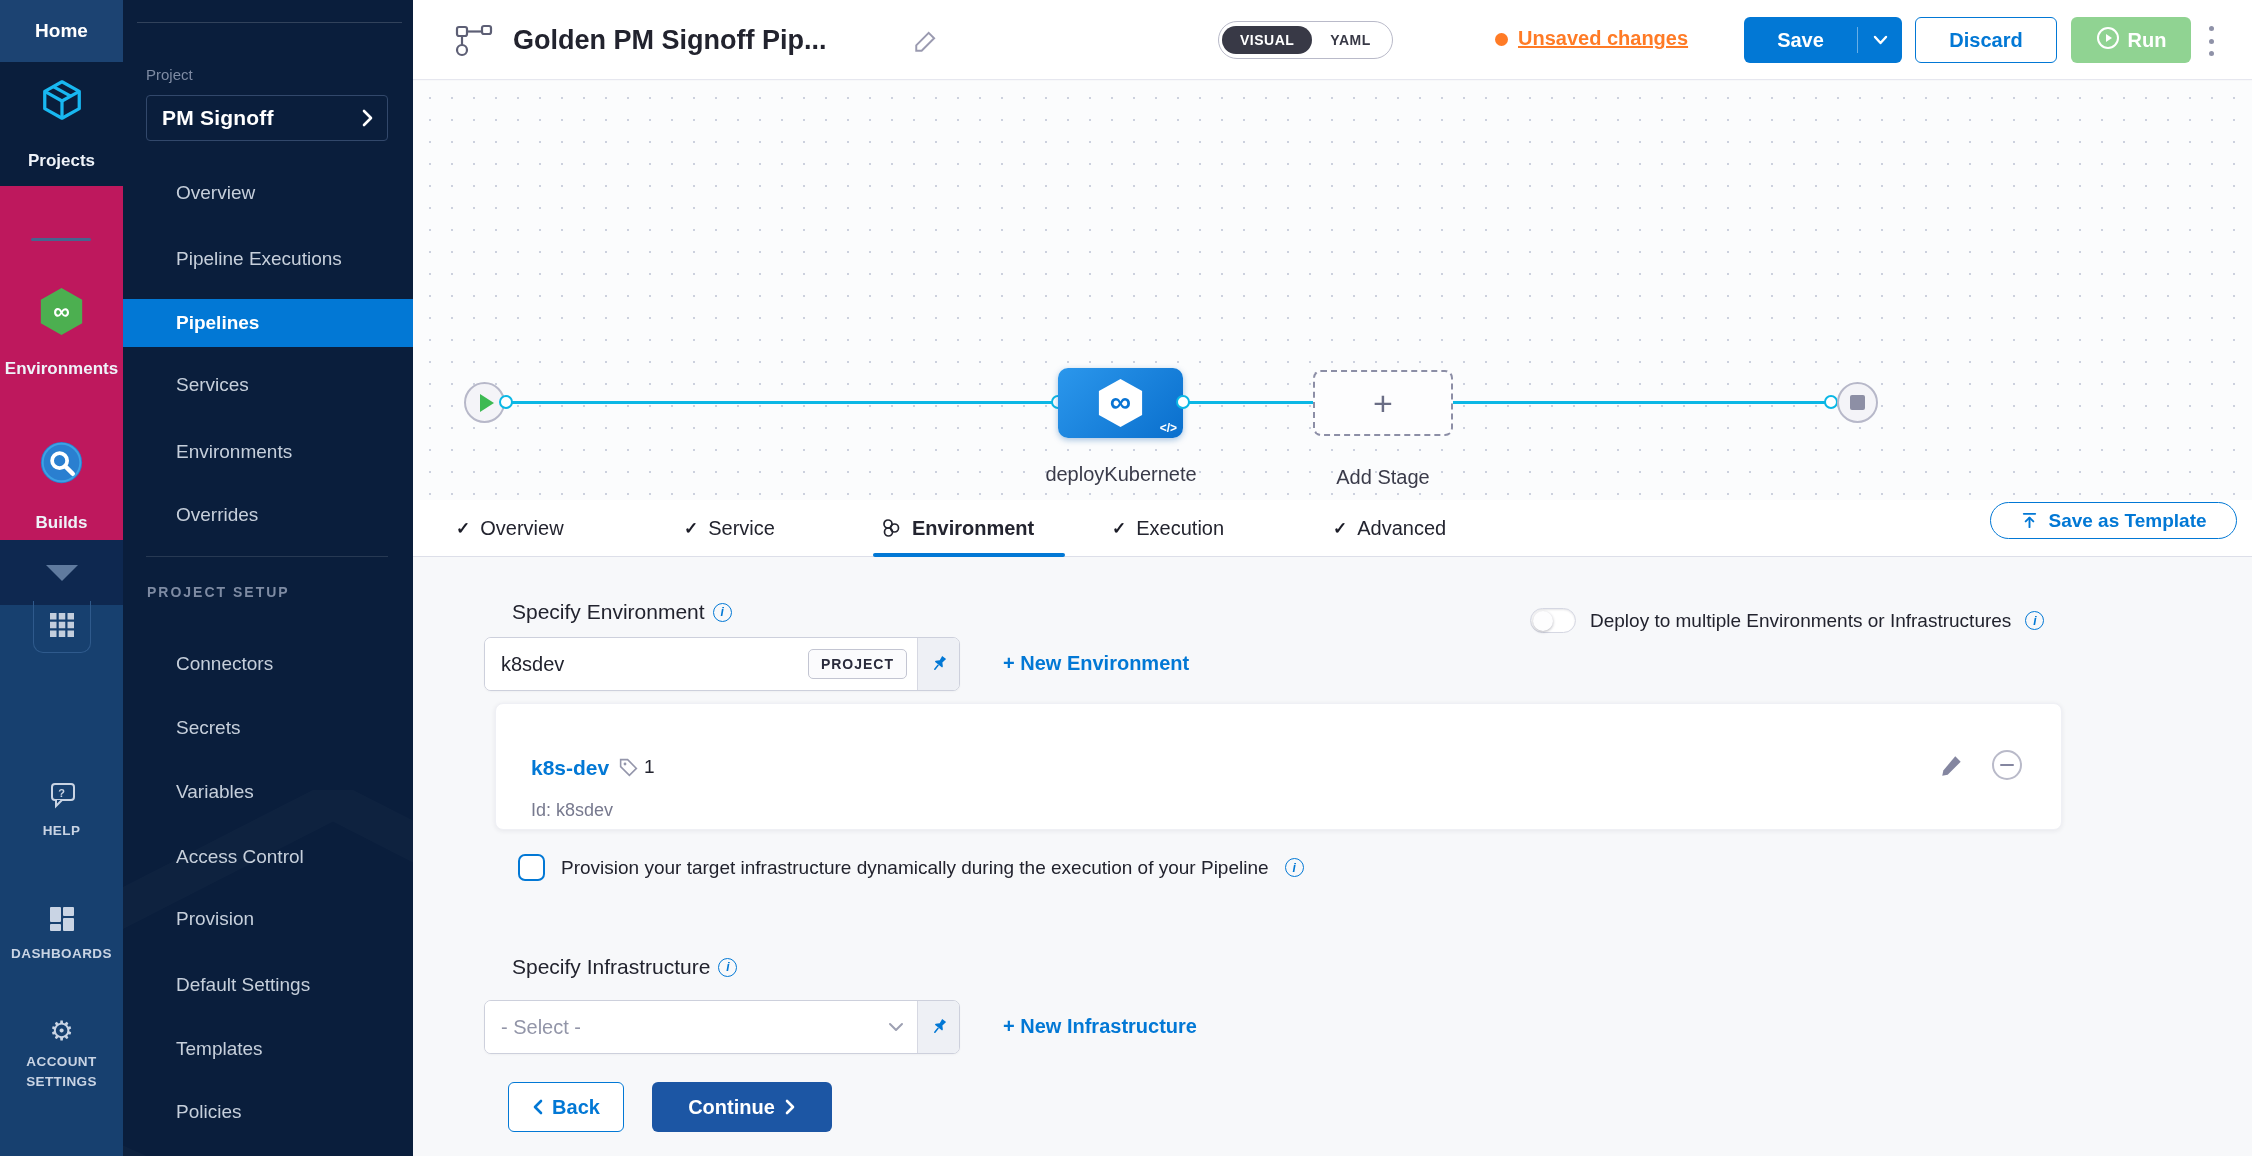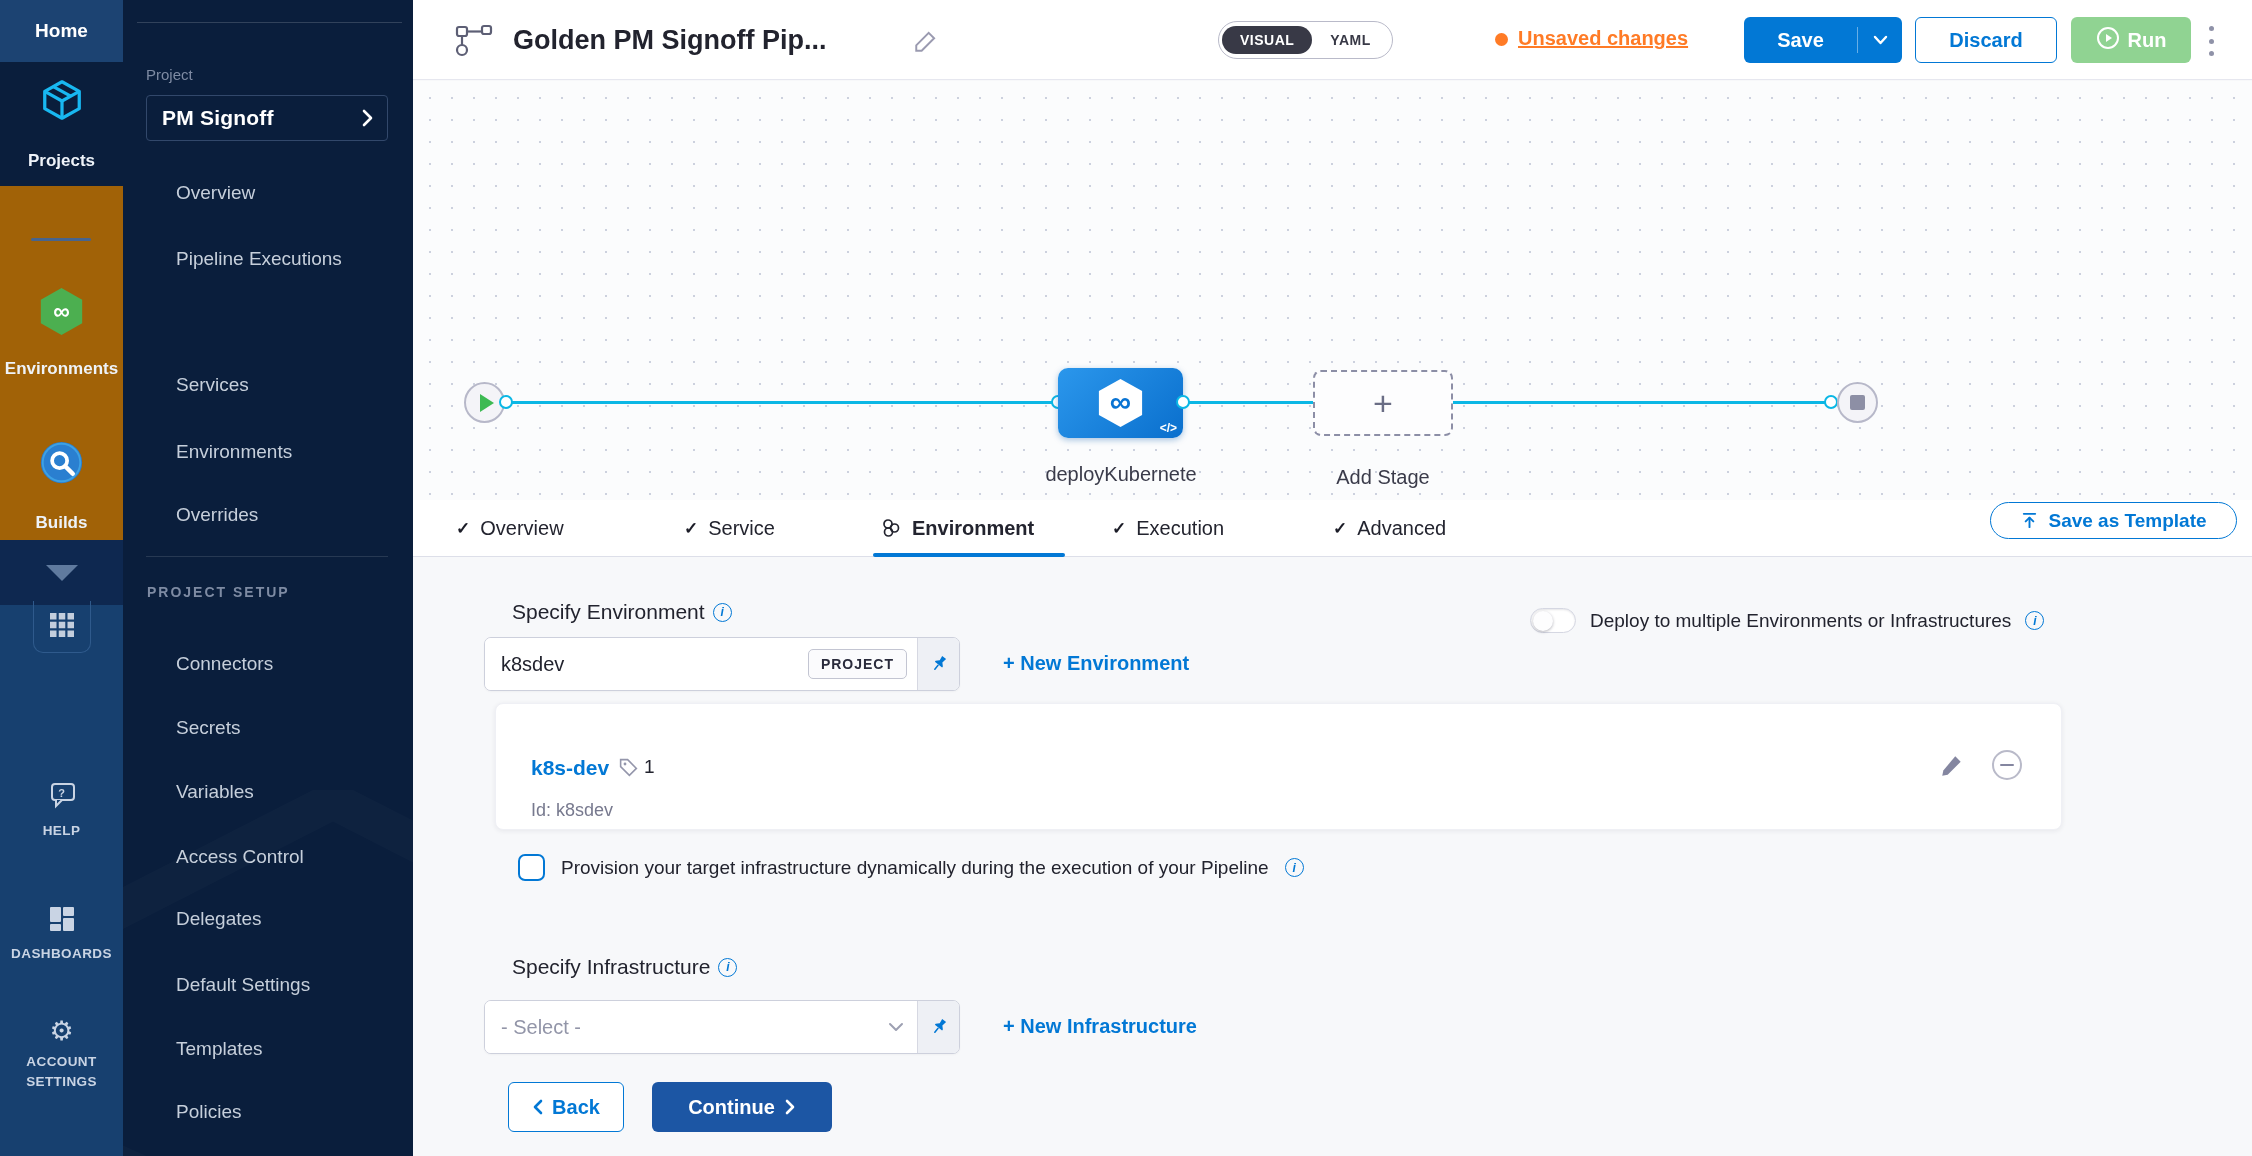--- a/index.html
+++ b/index.html
@@ -2,21 +2,21 @@
 <html><head>
 <meta charset="utf-8">
 <style>
   * { margin:0; padding:0; box-sizing:border-box; }
   html,body { background:#e8eaef; }
   body { font-family:"Liberation Sans", sans-serif; }
   #app { position:relative; width:2252px; height:1156px; overflow:hidden; background:#f7f8fa; }
   .abs { position:absolute; }
 
   
-  #rail { left:0; top:0; width:123px; height:1156px; background:#a16207; }
+  #rail { left:0; top:0; width:123px; height:1156px; background:#be185d; }
   .rail-home { left:0; top:0; width:123px; height:62px; background:#1c4372; display:flex; align-items:center; justify-content:center; color:#fff; font-weight:700; font-size:19px; cursor:pointer; }
   .rail-module { left:0; width:123px; display:flex; flex-direction:column; align-items:center; gap:24px; cursor:pointer; }
   .rail-module .mod-label { color:#eef3f9; font-size:17px; font-weight:600; }
   .rail-active { background:#0a1e3c; }
   .rail-divider { left:31px; top:238px; width:60px; height:3px; background:#47648e; border-radius:2px; }
   .rail-darkband { left:0; top:540px; width:123px; height:65px; background:#0e2850; display:flex; align-items:center; justify-content:center; }
   .tri-down { width:0; height:0; border-left:16px solid transparent; border-right:16px solid transparent; border-top:16px solid #5f7a9e; }
   .rail-lowband { left:0; top:605px; width:123px; height:551px; background:#17406f; }
   .module-picker { left:33px; top:601px; width:58px; height:52px; border:1.5px solid #2f5a8c; border-top:none; border-radius:0 0 10px 10px; display:flex; align-items:center; justify-content:center; cursor:pointer; }
   .rail-bottom { left:0; width:123px; display:flex; flex-direction:column; align-items:center; gap:7px; cursor:pointer; }
@@ -204,32 +204,33 @@
     <div class="sb-project-label">Project</div>
     <div class="sb-project-box">
       <span class="sb-project-name">PM Signoff</span>
       <svg width="11" height="18" viewBox="0 0 11 18">
           <polyline points="2,2 9,9 2,16" fill="none" stroke="#fff" stroke-width="2.6" stroke-linecap="round" stroke-linejoin="round"></polyline>
         </svg>
     </div>
 
     <div class="sb-item" style="top:169px;">Overview</div>
     <div class="sb-item" style="top:235px;">Pipeline Executions</div>
+    <div class="sb-item selected" style="top:299px;">Pipelines</div>
     <div class="sb-item" style="top:361px;">Services</div>
     <div class="sb-item" style="top:428px;">Environments</div>
     <div class="sb-item" style="top:491px;">Overrides</div>
 
     <i class="sb-hr"></i>
     <div class="sb-setup-header">PROJECT SETUP</div>
 
     <div class="sb-item" style="top:640px;">Connectors</div>
     <div class="sb-item" style="top:704px;">Secrets</div>
     <div class="sb-item" style="top:768px;">Variables</div>
     <div class="sb-item" style="top:833px;">Access Control</div>
-    <div class="sb-item" style="top:895px;">Delegates</div>
+    <div class="sb-item" style="top:895px;">Provision</div>
     <div class="sb-item" style="top:961px;">Default Settings</div>
     <div class="sb-item" style="top:1025px;">Templates</div>
     <div class="sb-item" style="top:1088px;">Policies</div>
   </div>
 
   <div id="headbar" class="abs">
     <span class="abs" style="left:42px; top:24px;">
       <svg width="38" height="34" viewBox="0 0 38 34" fill="none" stroke="#5d5f75" stroke-width="2.2">
           <rect x="2" y="3" width="10" height="9" rx="2"></rect>
           <rect x="27" y="2" width="9" height="8" rx="2"></rect>

